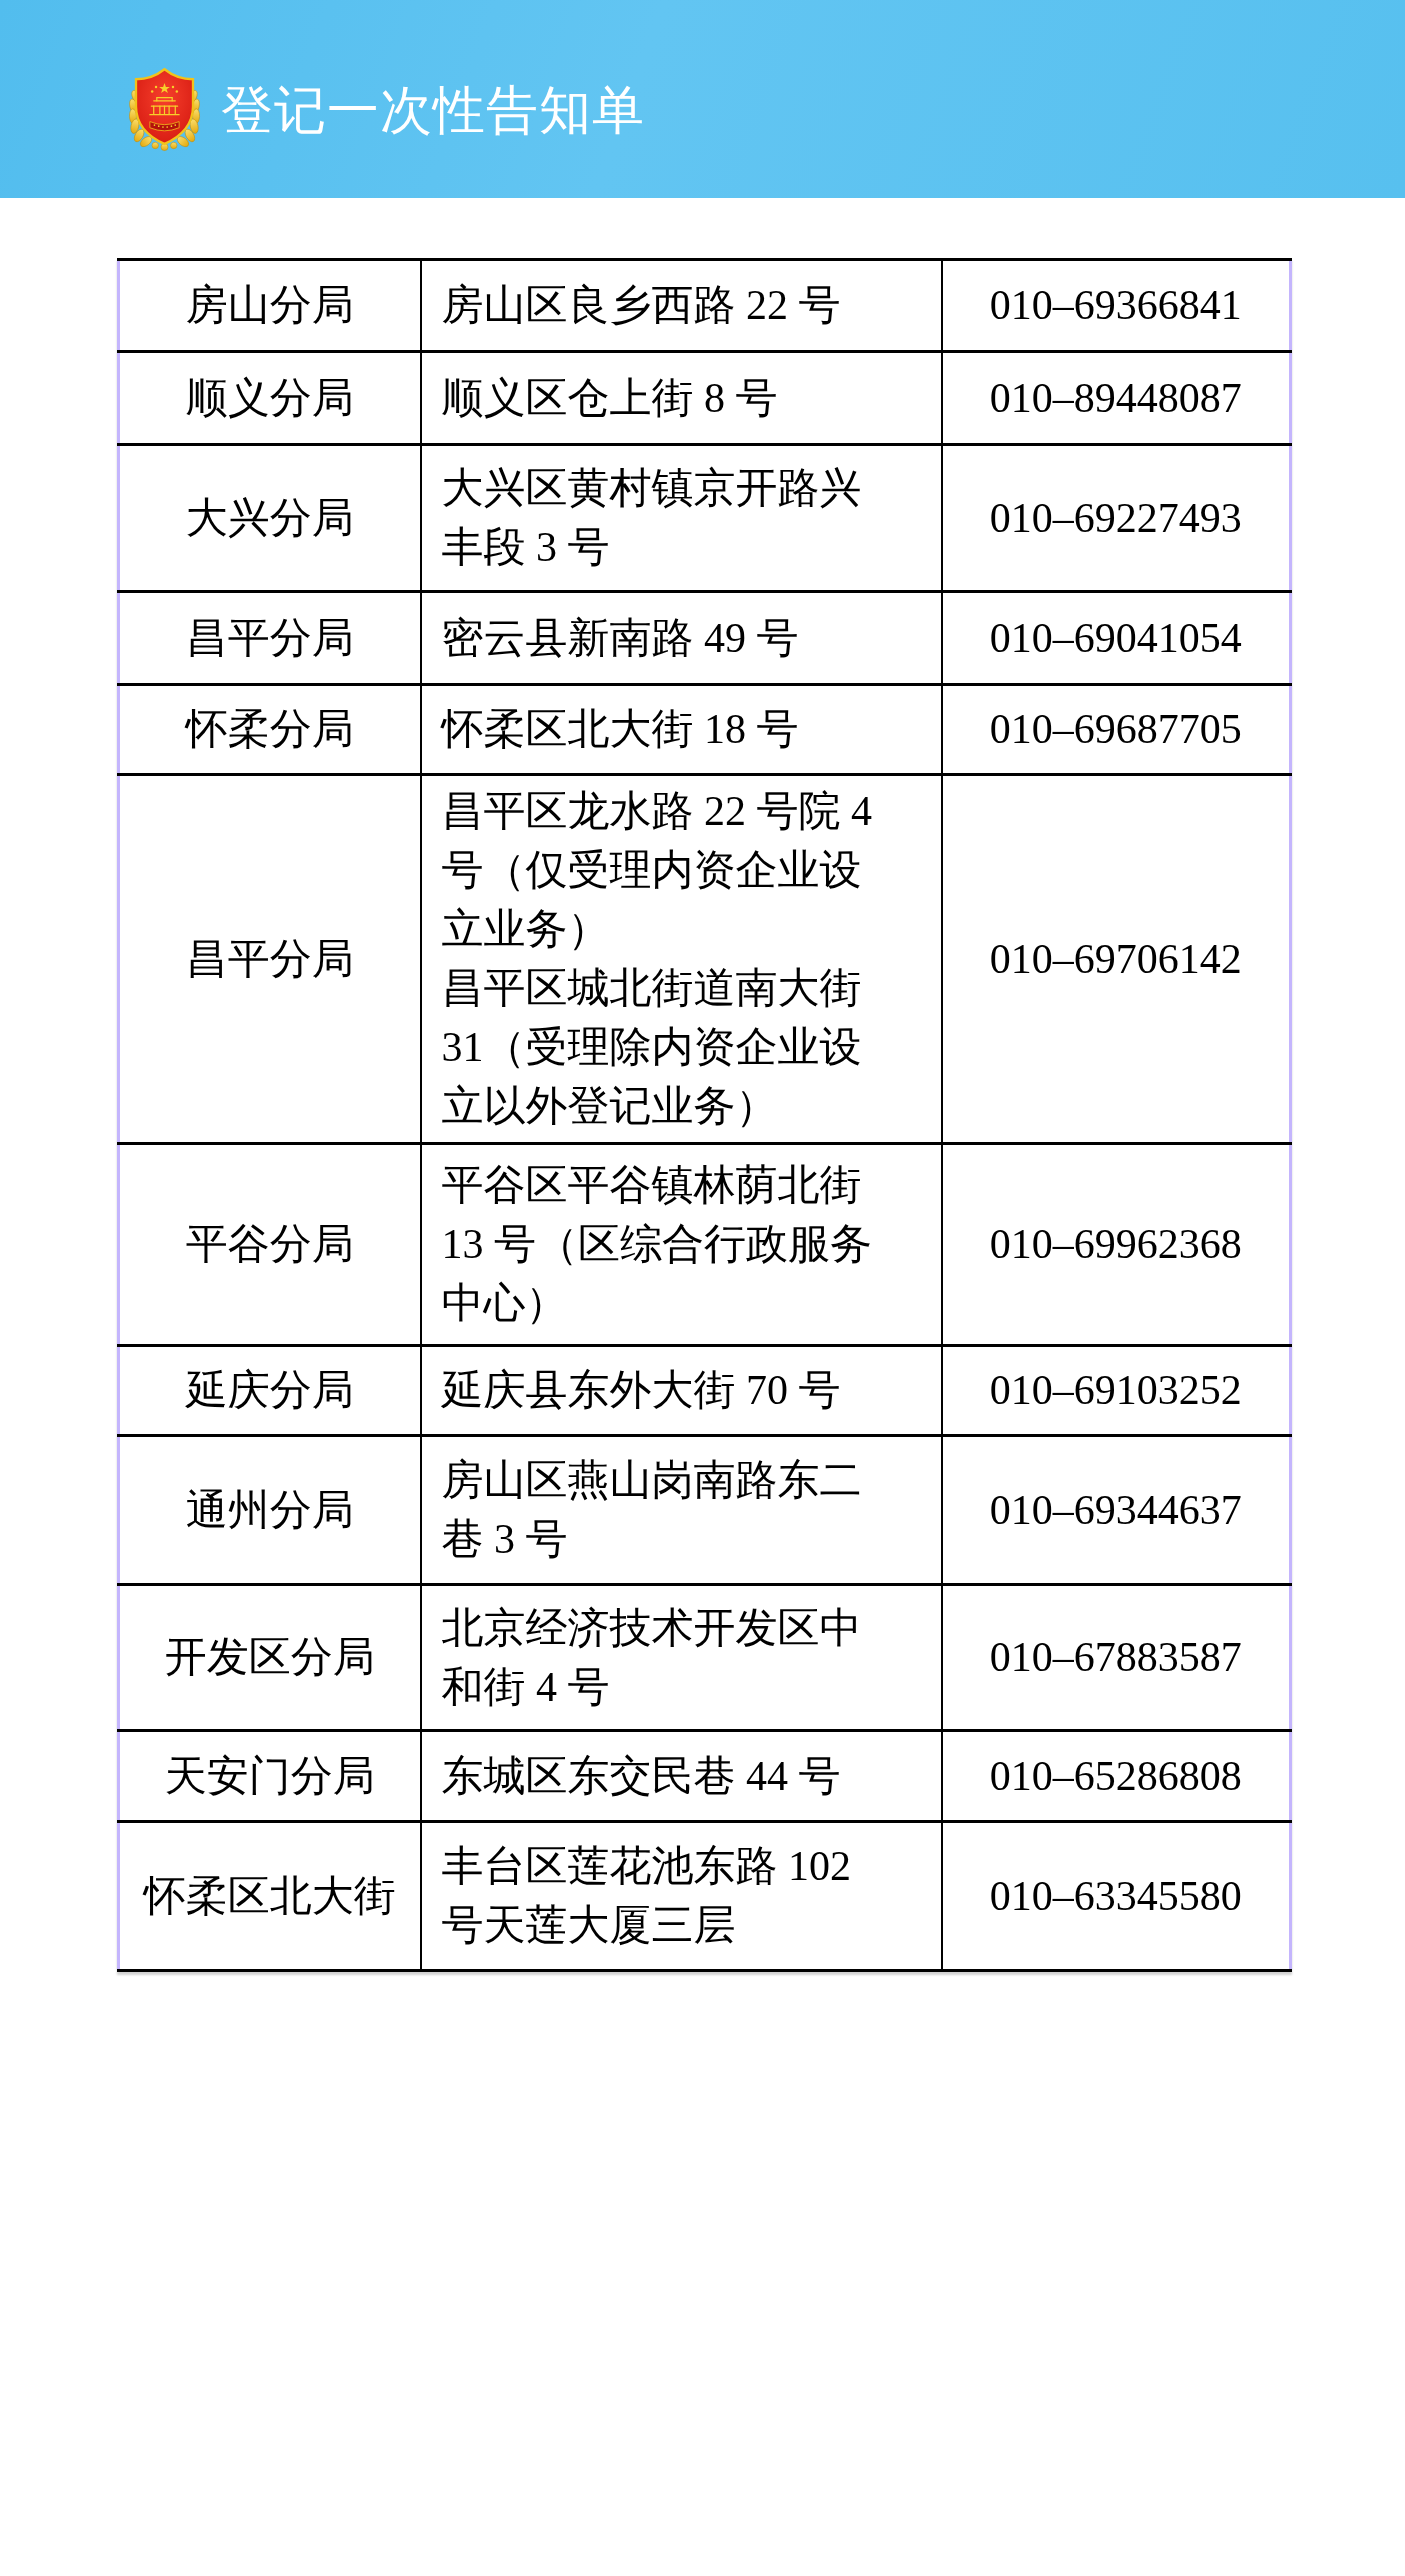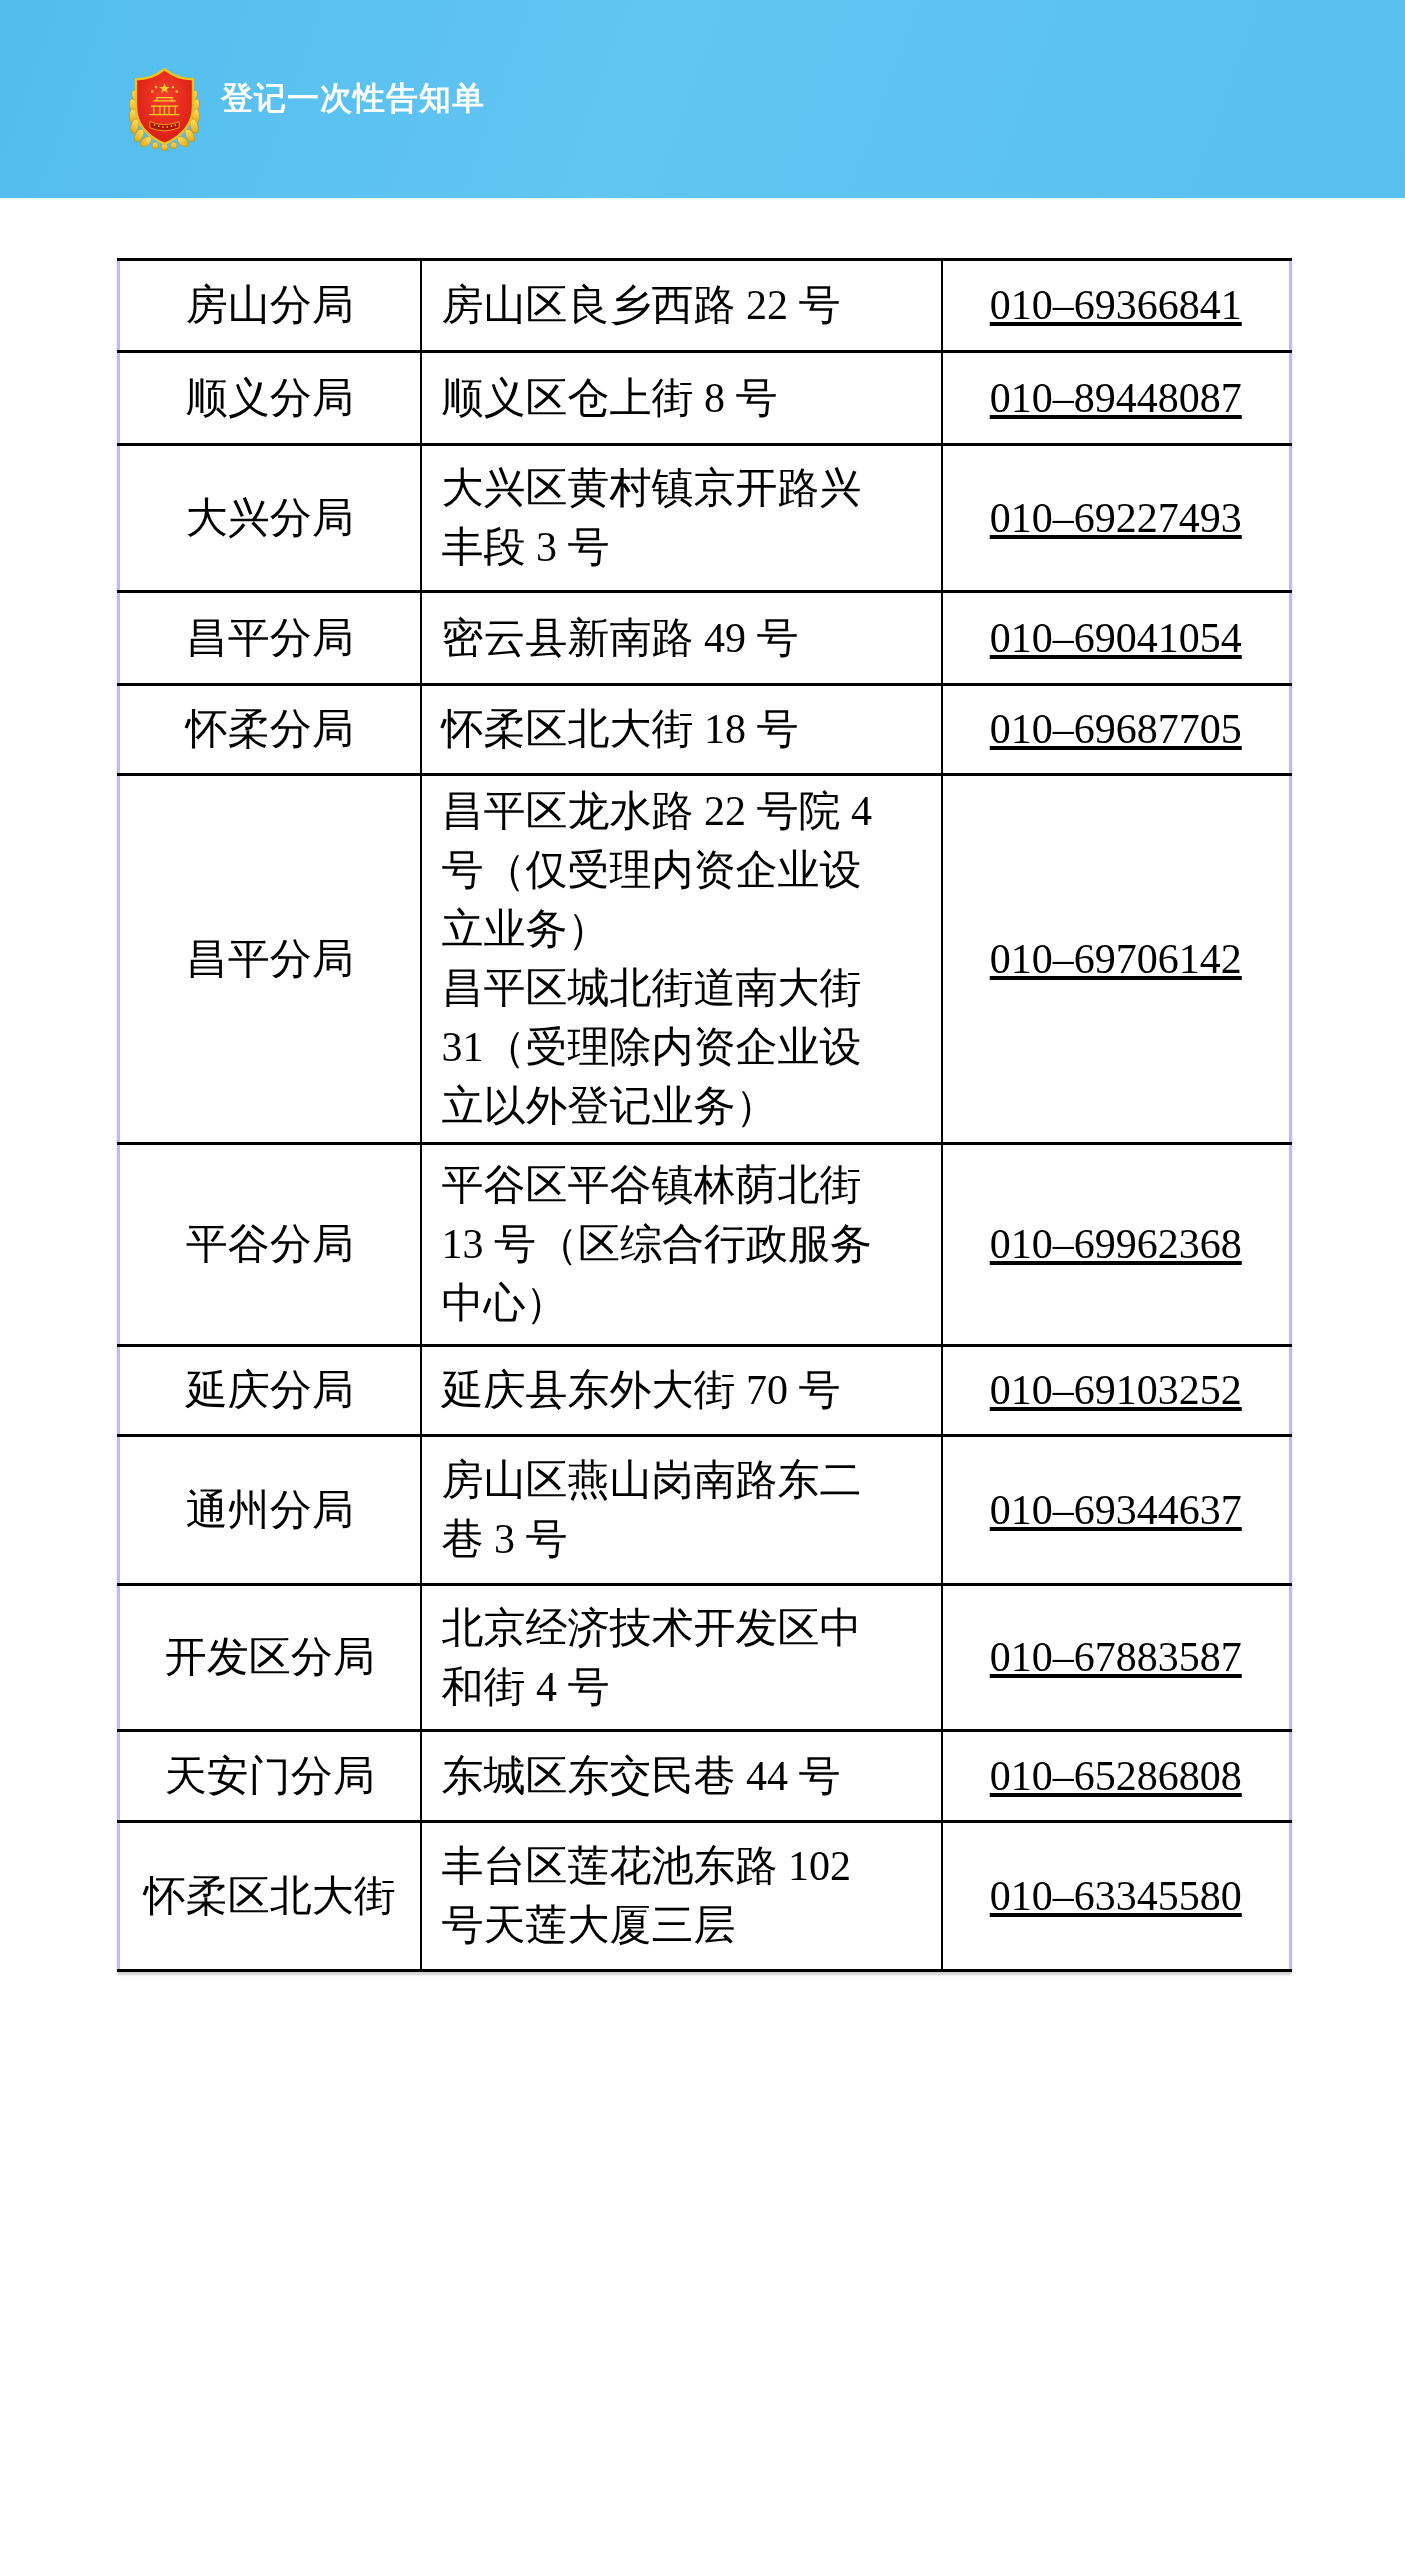--- a/index.html
+++ b/index.html
@@ -30,22 +30,22 @@
     left: 126px;
     top: 65px;
     width: 77px;
     height: 87px;
   }
   .banner-title {
     position: absolute;
     left: 221px;
     top: 79px;
     font-family: "Liberation Sans", "DejaVu Sans", sans-serif;
-    font-weight: bold;
-    font-size: 32px;
+    font-weight: normal;
+    font-size: 52px;
     line-height: 1.2;
     color: #ffffff;
     letter-spacing: 1px;
     white-space: nowrap;
   }
   
   table.offices {
     position: absolute;
     left: 117px;
     top: 258px;
@@ -77,21 +77,20 @@
     text-align: left;
     padding: 6px 8px 6px 20px;
     white-space: pre-line;
   }
   td.phone {
     text-align: center;
     font-size: 44px;
     letter-spacing: 0;
     padding: 0 20px;
     white-space: nowrap;
-    text-decoration: underline;
   }
 </style>
 </head>
 <body>
 
 <div class="page">
 
   <div class="banner">
     <svg class="emblem" viewBox="0 0 100 110" aria-hidden="true">
       <defs>

